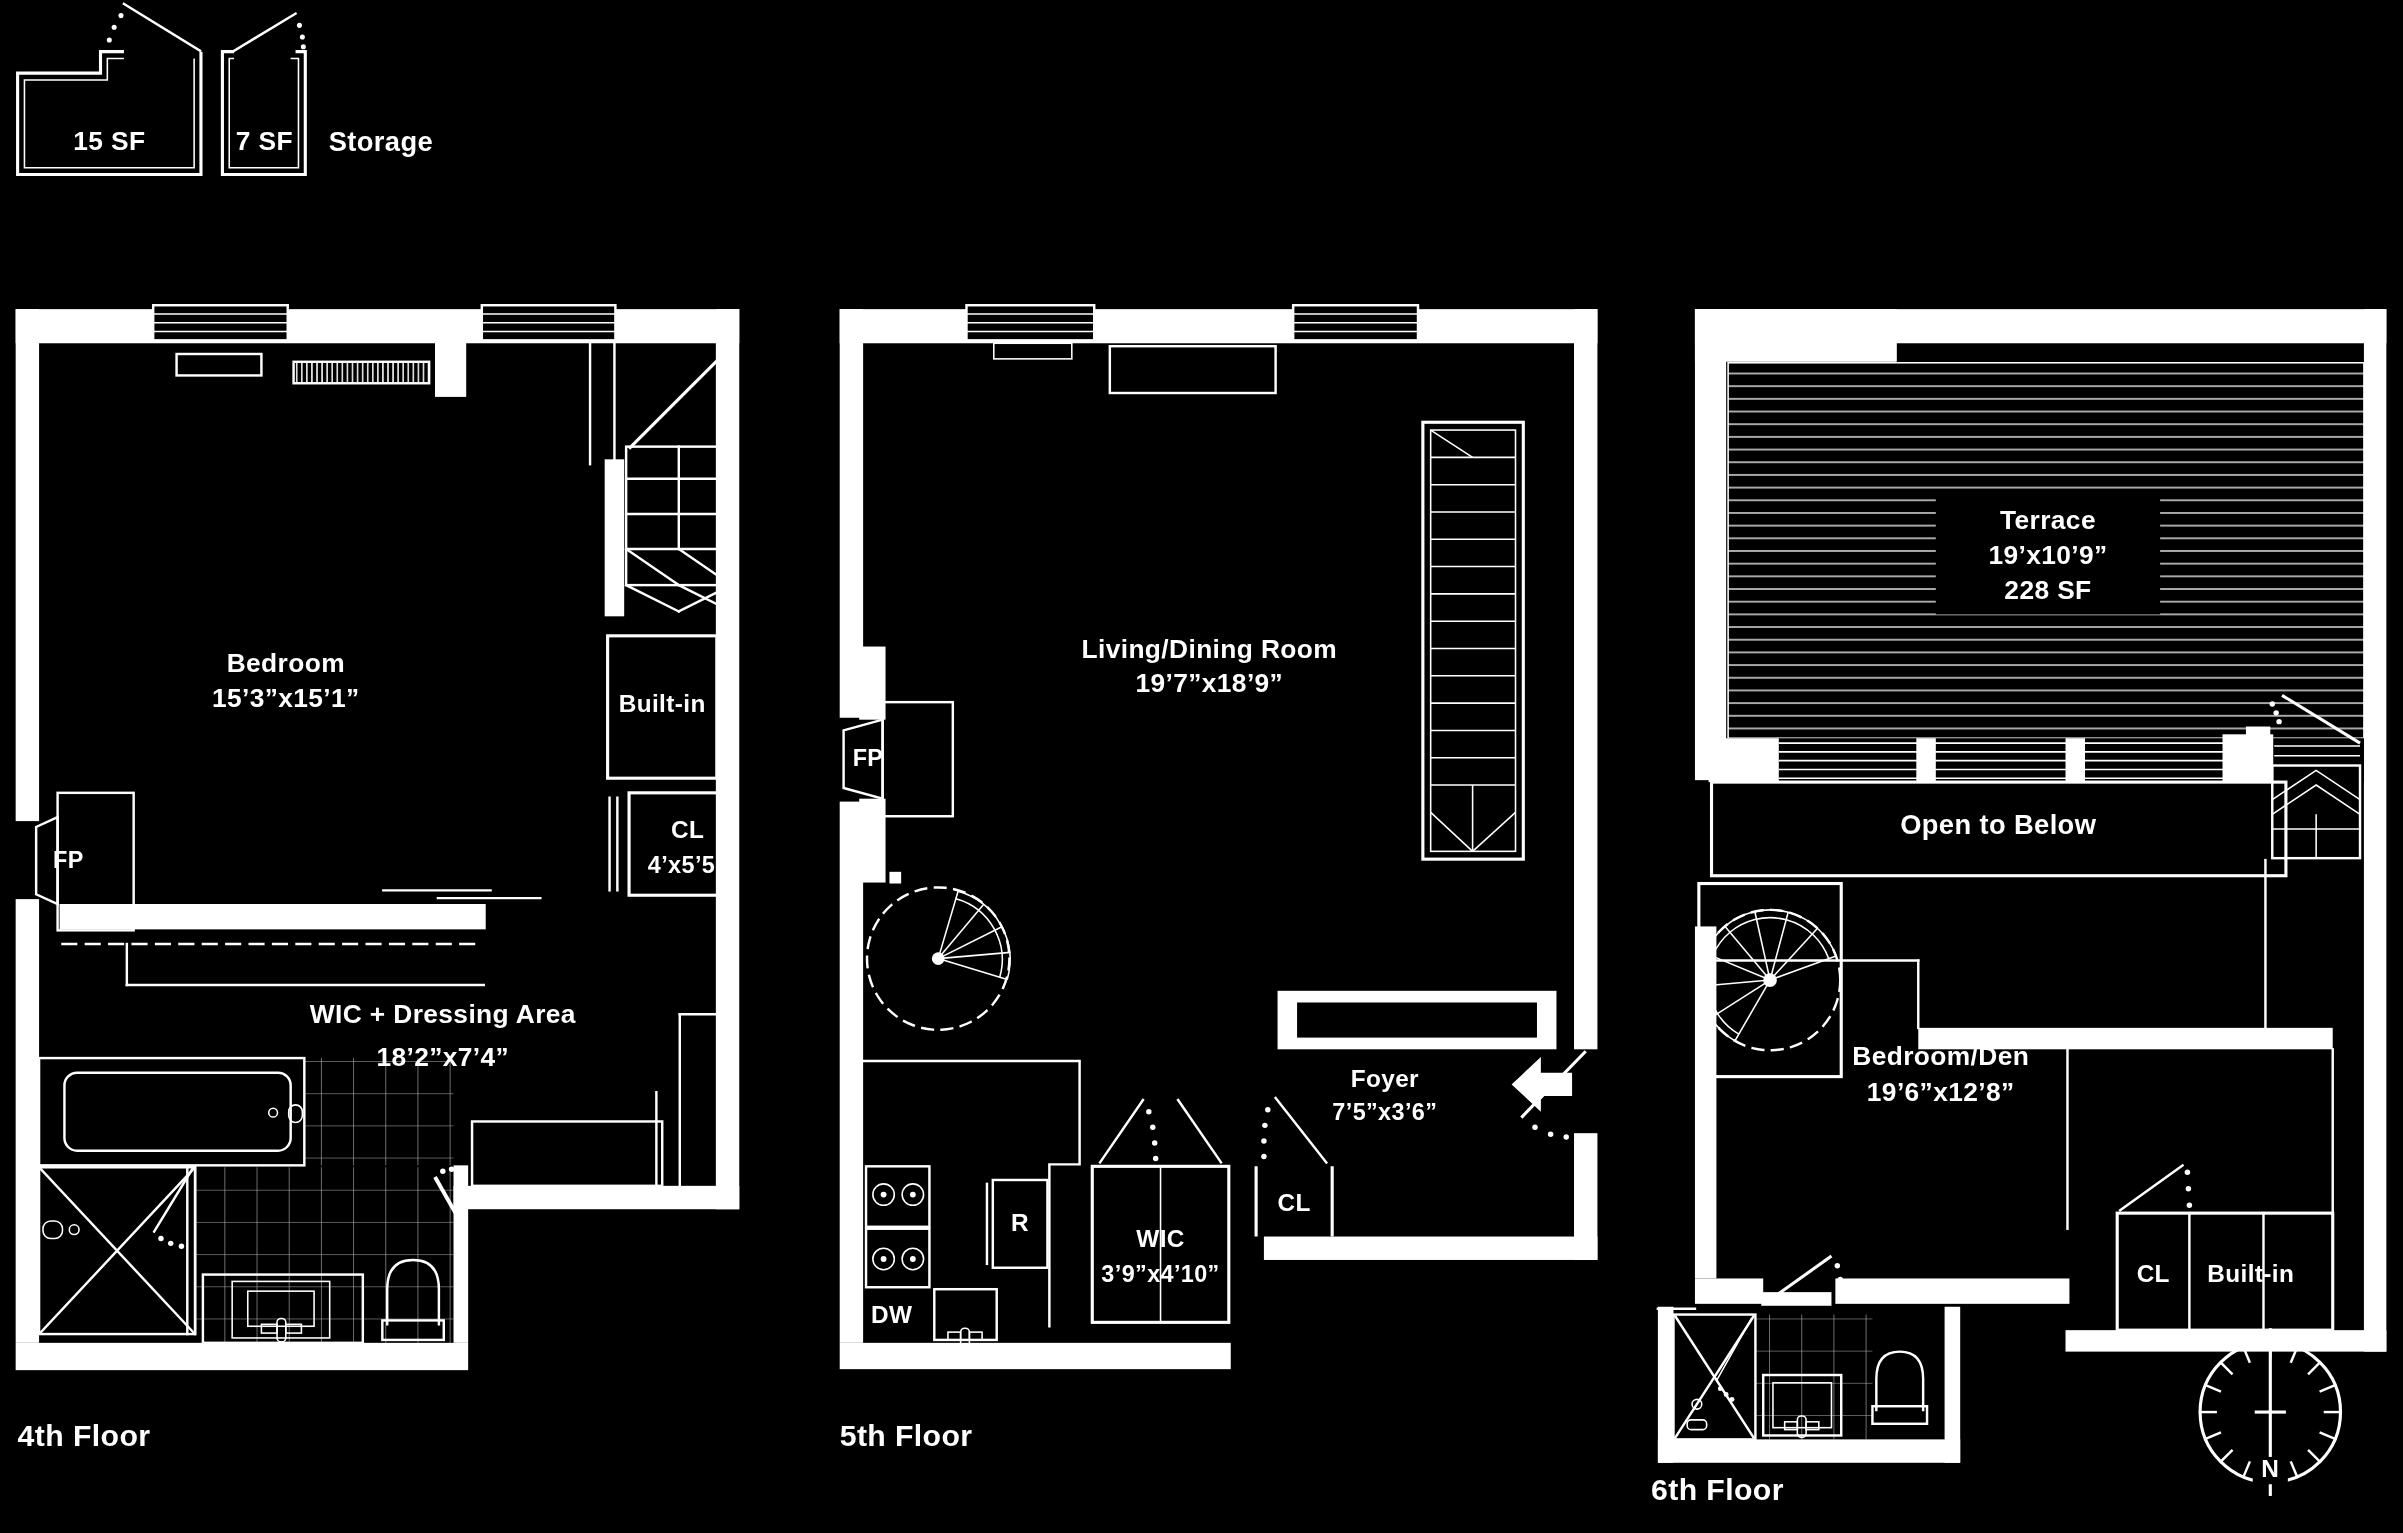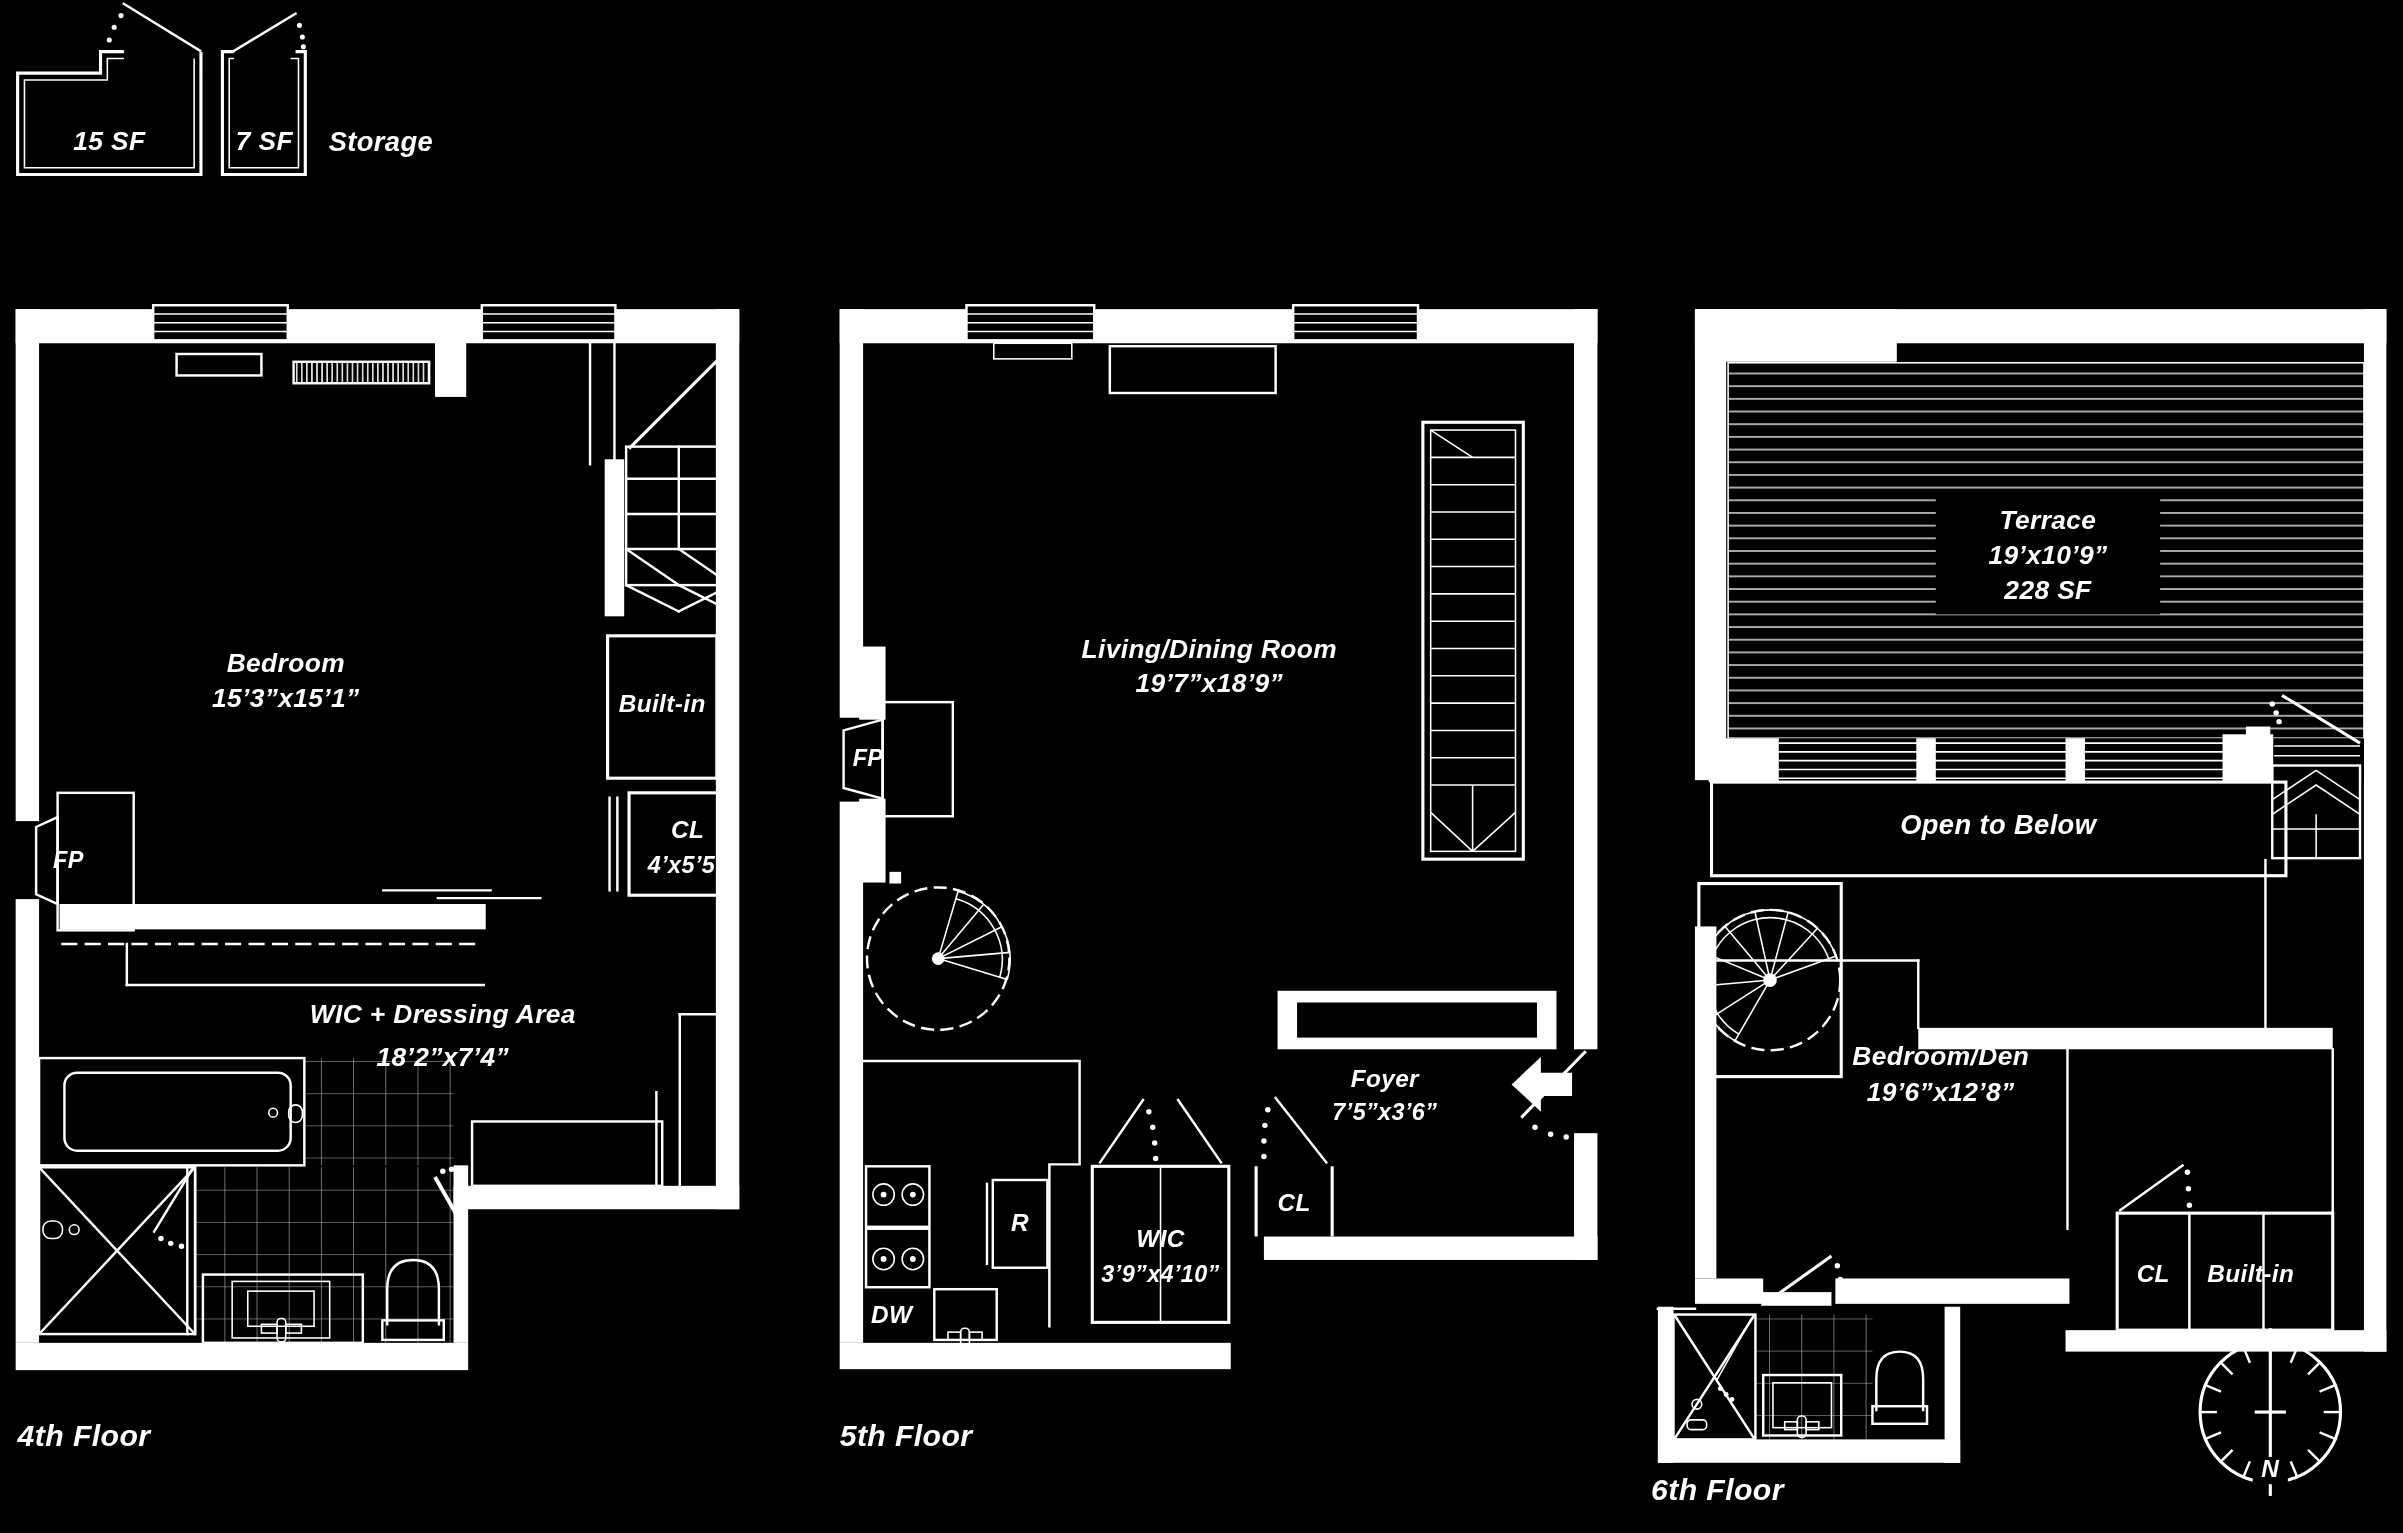--- a/index.html
+++ b/index.html
@@ -1,16 +1,16 @@
 <!DOCTYPE html>
 <html><head>
 <meta charset="utf-8">
 <style>
   html,body{margin:0;padding:0;background:#000;}
-  .stage{position:relative;width:2403px;height:1533px;background:#000;overflow:hidden;font-style:italic;}
+  .stage{position:relative;width:2403px;height:1533px;background:#000;overflow:hidden;}
   svg{display:block;}
   svg text{
     fill:#fff;
     font-family:"Liberation Sans", sans-serif;
     font-weight:700;
     text-anchor:middle;
     dominant-baseline:middle;
     letter-spacing:.4px;
   }
   .t31{font-size:31px;}

